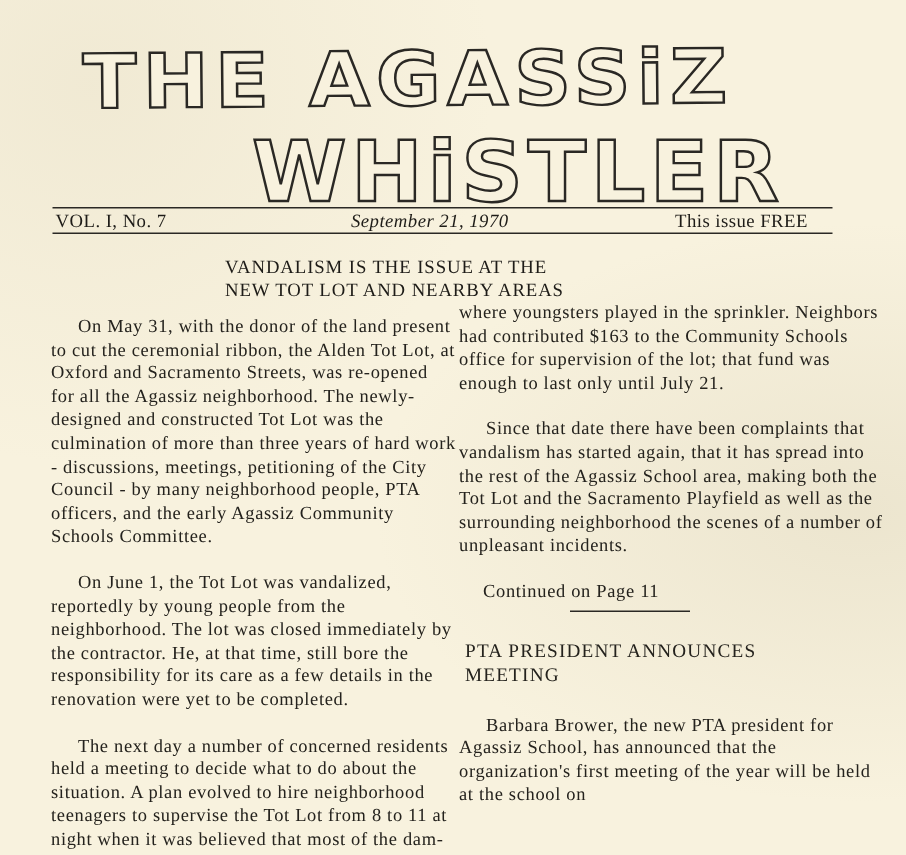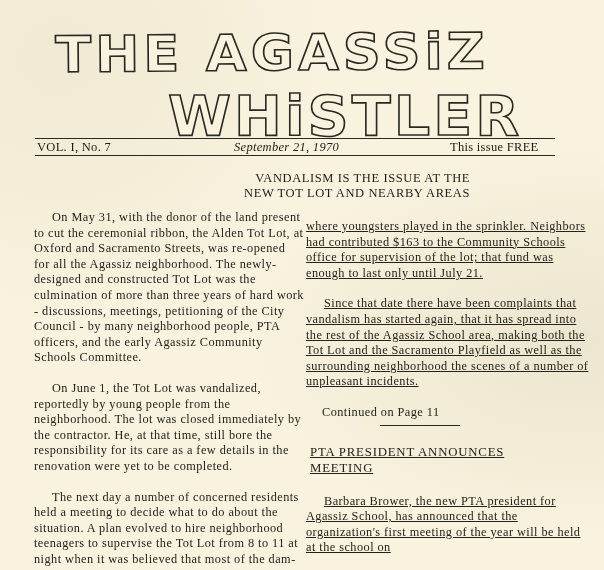--- a/index.html
+++ b/index.html
@@ -68,38 +68,38 @@
     .vol { left: 37px; }
     .date { left: 234px; font-style: italic; }
     .price { left: 450px; }
 
     
     .headline {
       position: absolute;
       left: 150px;
       top: 171px;
       width: 320px;
-      text-align: right;
+      text-align: left;
       font-family: "Liberation Serif", "DejaVu Serif", serif;
       font-size: 12.5px;
       letter-spacing: 0.6px;
       line-height: 15px;
     }
 
     
     .column {
       position: absolute;
       font-family: "Liberation Serif", "DejaVu Serif", serif;
       font-size: 12.3px;
       line-height: 15.6px;
       letter-spacing: 0.45px;
       color: #24221d;
     }
     .col-left { left: 34px; top: 210px; width: 270px; }
-    .col-right { left: 306px; top: 219px; width: 286px; text-decoration: underline; }
+    .col-right { left: 306px; top: 201px; width: 286px; }
     .para {
       margin: 0 0 15px 0;
       text-indent: 18px;
     }
     .para.no-indent { text-indent: 0; }
     .continued {
       display: inline-block;
       margin-top: 0px;
       margin-left: 16px;
     }

